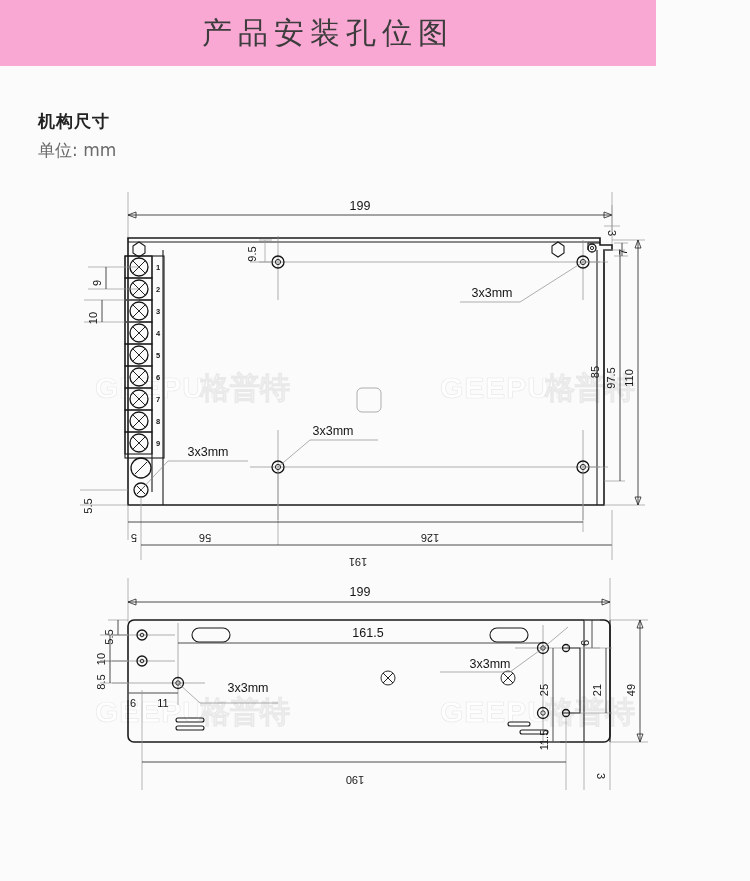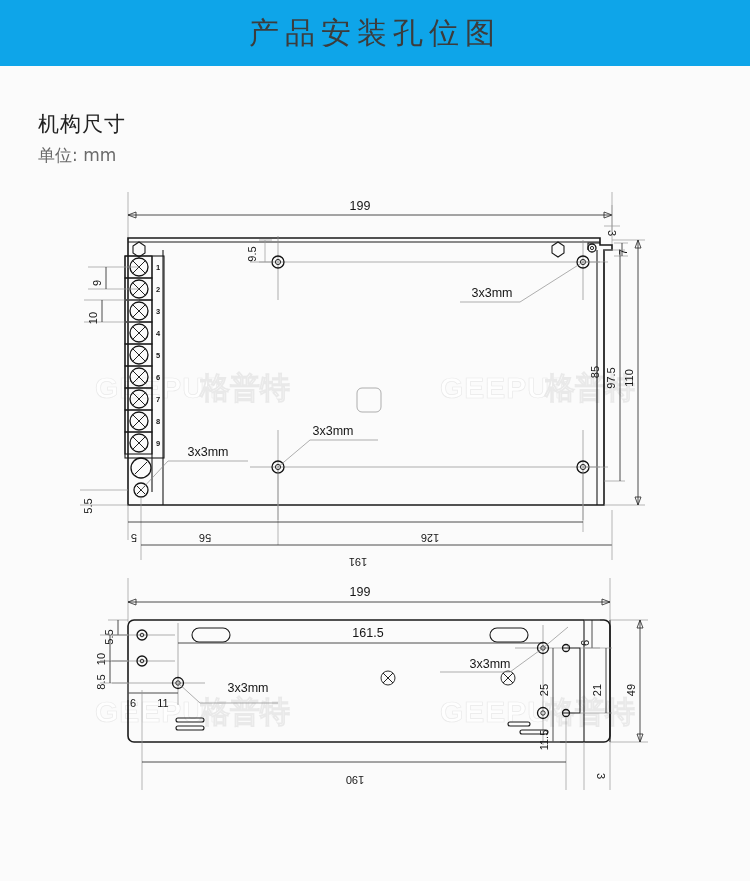--- a/index.html
+++ b/index.html
@@ -4,32 +4,32 @@
 <style>
   html,body{margin:0;padding:0;}
   body{
     width:750px;height:881px;
     background:#fbfbfb;
     font-family:"Liberation Sans","DejaVu Sans",sans-serif;
     overflow:hidden;
     position:relative;
   }
   #header{
-    width:750px;height:66px;
-    background:#0ea5e9;
+    width:656px;height:66px;
+    background:#f9a8d4;
     display:flex;align-items:center;justify-content:center;
   }
   #header .title{
     font-size:30px;color:#3c3c3c;letter-spacing:6px;
     font-family:"DejaVu Sans","Liberation Sans",sans-serif;
   }
   #sec{
     position:absolute;left:38px;top:110px;
   }
-  #sec .h1{font-size:21px;color:#222;font-weight:normal;letter-spacing:1px;
+  #sec .h1{font-size:17px;color:#222;font-weight:bold;letter-spacing:1px;
     font-family:"DejaVu Sans","Liberation Sans",sans-serif;}
   #sec .h2{font-size:17px;color:#6a6a6a;margin-top:6px;
     font-family:"DejaVu Sans","Liberation Sans",sans-serif;}
   #canvas{position:absolute;left:0;top:0;width:750px;height:881px;}
   svg{display:block;}
   .wm{
     font-family:"Liberation Sans","DejaVu Sans",sans-serif;
     font-size:30px;font-weight:bold;fill:#ffffff;
     stroke:#e9e9e9;stroke-width:0.7;
     letter-spacing:1px;

